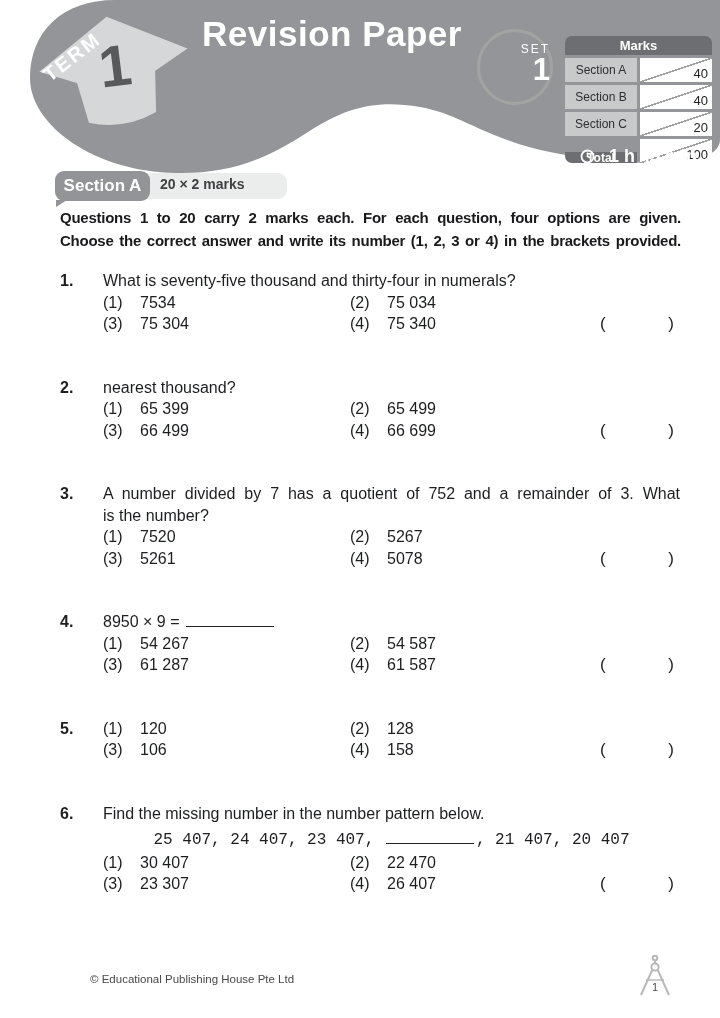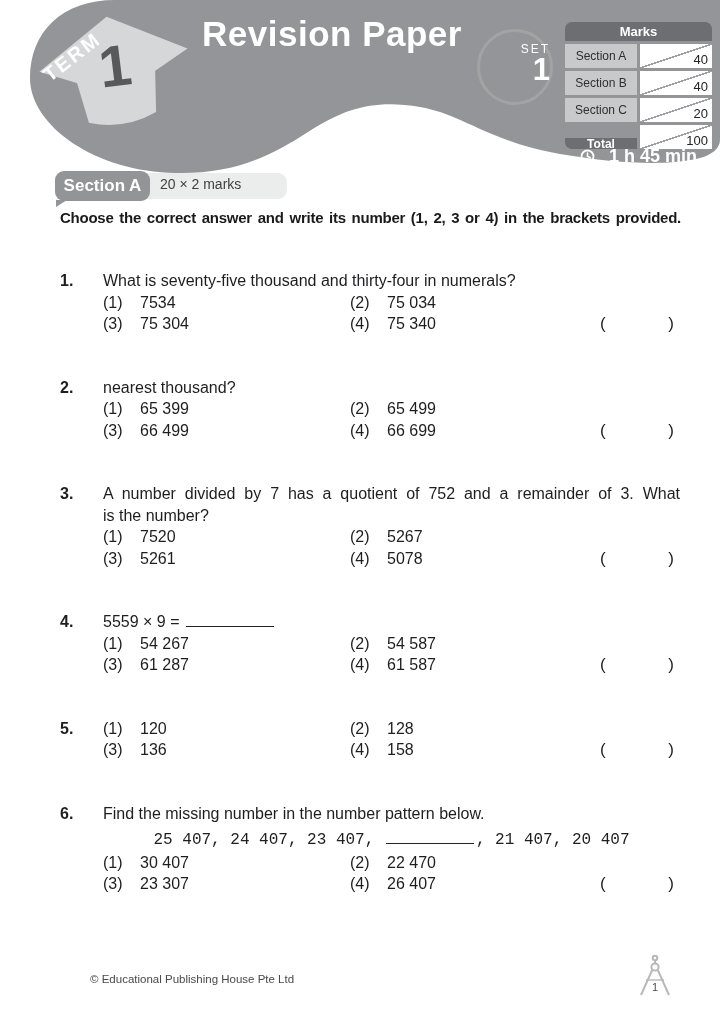--- a/index.html
+++ b/index.html
@@ -13,41 +13,41 @@
     color:#fff;font-weight:bold;font-size:20px;letter-spacing:2.5px;}
   .cap-one{position:absolute;left:99px;top:36px;font-size:58px;line-height:60px;font-weight:bold;
     color:#58595b;transform:rotate(-7deg);}
   .page-title{position:absolute;left:193px;top:14px;width:278px;text-align:center;
     font-size:35px;font-weight:bold;color:#fff;letter-spacing:0.5px;}
   .set-badge{position:absolute;left:477px;top:29px;width:70px;height:70px;border:3px solid #a3a3a3;
     border-radius:50%;color:#fff;text-align:right;}
   .set-label{font-size:12px;letter-spacing:2px;margin-top:10px;}
   .set-number{font-size:31px;font-weight:bold;line-height:28px;}
 
-  .marks{position:absolute;left:565px;top:22px;width:147px;}
+  .marks{position:absolute;left:565px;top:36px;width:147px;}
   .marks-header{background:#6d6e71;color:#fff;font-weight:bold;text-align:center;font-size:13px;
     height:19px;line-height:19px;border-radius:7px 7px 0 0;margin-bottom:3px;}
   .marks-row{display:flex;gap:3px;margin-bottom:3px;height:24px;}
   .marks-label{width:72px;background:#c8c9cb;color:#2f2f31;font-size:12px;
     display:flex;align-items:center;justify-content:center;}
   .marks-label.dark{background:#6d6e71;color:#fff;font-weight:bold;border-radius:0 0 0 7px;margin-top:13px;}
   .marks-value{flex:1;background:#fff;position:relative;
     background-image:linear-gradient(to bottom right,transparent 48.5%,#9fa0a2 48.5%,#9fa0a2 51.5%,transparent 51.5%);}
   .marks-value span{position:absolute;right:4px;bottom:1px;font-size:13px;color:#232325;}
   .duration{position:absolute;left:565px;top:146px;width:147px;display:flex;align-items:center;
     justify-content:center;gap:14px;color:#fff;font-weight:bold;font-size:18px;}
 
   
   .section-head{position:absolute;left:55px;top:171px;width:250px;height:32px;}
   .marks-note-tab{position:absolute;left:10px;top:2px;width:222px;height:26px;background:#ebecec;border-radius:9px;}
   .section-badge{position:absolute;left:0;top:0;width:95px;height:30px;background:#929497;border-radius:9px;
     color:#fff;font-weight:bold;font-size:17px;text-align:center;line-height:29px;}
   .section-badge::after{content:'';position:absolute;left:1px;bottom:-6px;width:11px;height:7px;
     background:#929497;clip-path:polygon(0 0,100% 0,0 100%);}
-  .marks-note{position:absolute;left:105px;top:5px;font-size:14px;color:#414143;}
+  .marks-note{position:absolute;left:105px;top:5px;font-size:14px;color:#414143;font-weight:bold;}
 
   
   .instructions{position:absolute;left:60px;top:206px;width:621px;font-weight:bold;font-size:15px;
     letter-spacing:-0.25px;line-height:23px;color:#1a1a1c;}
   .instr-line{text-align:justify;text-align-last:justify;}
 
   
   .questions{position:absolute;left:60px;top:270px;width:620px;}
   .question{display:flex;margin-bottom:42px;font-size:16px;line-height:21.5px;}
   .q-num{width:43px;font-weight:bold;}
@@ -129,20 +129,21 @@
     </div>
   </div>
 
   <div class="section-head">
     <div class="marks-note-tab"></div>
     <div class="section-badge">Section A</div>
     <div class="marks-note">20 × 2 marks</div>
   </div>
 
   <div class="instructions">
+    <div class="instr-line">Questions 1 to 20 carry 2 marks each. For each question, four options are given.</div>
     <div class="instr-line">Choose the correct answer and write its number (1, 2, 3 or 4) in the brackets provided.</div>
   </div>
 
   <div class="questions">
       <div class="question">
         <div class="q-num">1.</div>
         <div class="q-body">
           <div class="q-line"><span>What is seventy-five thousand and thirty-four in numerals?</span></div>
           <div class="opt-row">
             <div class="opt">
@@ -227,21 +228,21 @@
             <div class="brackets">
               <span>(</span>
               <span>)</span>
             </div>
           </div>
         </div>
       </div>
       <div class="question">
         <div class="q-num">4.</div>
         <div class="q-body">
-          <div class="q-line"><span>5559 × 9 = </span><span class="blank"></span></div>
+          <div class="q-line"><span>8950 × 9 = </span><span class="blank"></span></div>
           <div class="opt-row">
             <div class="opt">
               <span class="opt-label">(1)</span>
               <span class="opt-value">54 267</span>
             </div>
             <div class="opt second">
               <span class="opt-label">(2)</span>
               <span class="opt-value">54 587</span>
             </div>
           </div>
@@ -270,21 +271,21 @@
               <span class="opt-value">120</span>
             </div>
             <div class="opt second">
               <span class="opt-label">(2)</span>
               <span class="opt-value">128</span>
             </div>
           </div>
           <div class="opt-row">
             <div class="opt">
               <span class="opt-label">(3)</span>
-              <span class="opt-value">136</span>
+              <span class="opt-value">106</span>
             </div>
             <div class="opt second">
               <span class="opt-label">(4)</span>
               <span class="opt-value">158</span>
             </div>
             <div class="brackets">
               <span>(</span>
               <span>)</span>
             </div>
           </div>

